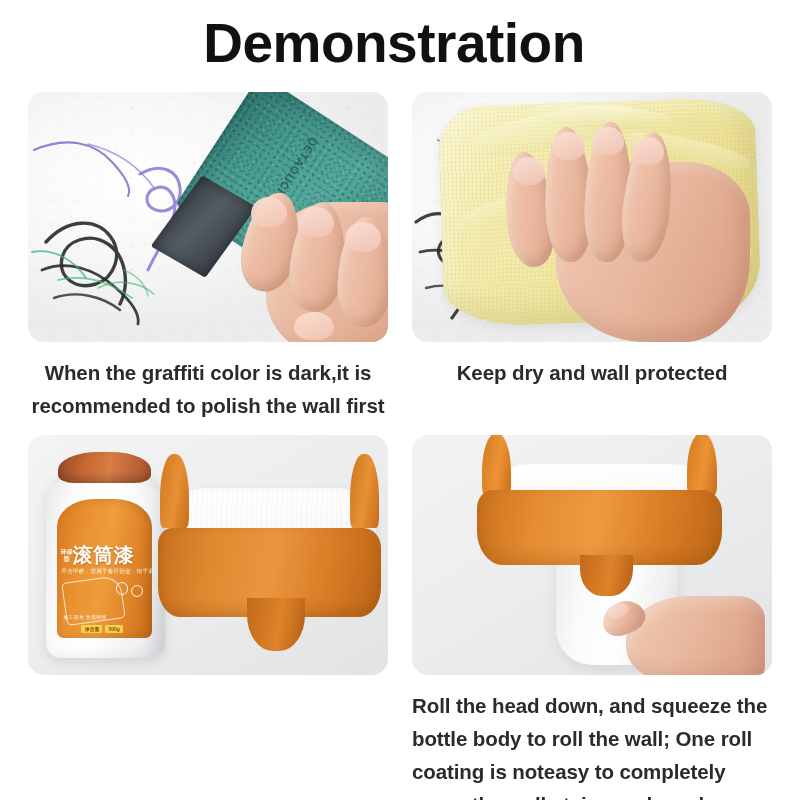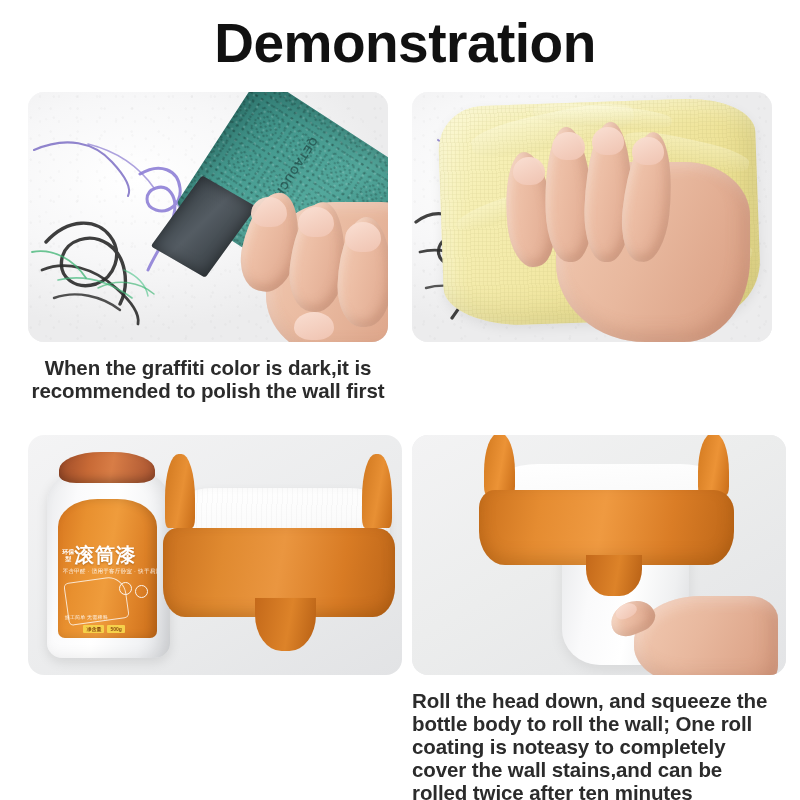--- a/index.html
+++ b/index.html
@@ -21,52 +21,51 @@
     left: 0;
     top: 12px;
     width: 788px;
     text-align: center;
     font-size: 55px;
     line-height: 62px;
     font-weight: bold;
     color: #111111;
     letter-spacing: -0.5px;
     font-stretch: condensed;
-    margin-left: 11px;
   }
 
   
   .grid {
     position: absolute;
     left: 0;
     top: 92px;
     width: 800px;
   }
   .cell {
     position: absolute;
   }
   .cell-r1c1 { left: 28px;  top: 0px;   width: 360px; }
   .cell-r1c2 { left: 412px; top: 0px;   width: 360px; }
   .cell-r1c1 .photo, .cell-r1c2 .photo { height: 250px; }
   .cell-r2c1 { left: 28px;  top: 343px; width: 360px; }
   .cell-r2c2 { left: 412px; top: 343px; width: 360px; }
-  .cell-r2c1 .photo, .cell-r2c2 .photo { height: 240px; padding-left: 14px; }
+  .cell-r2c1 .photo, .cell-r2c2 .photo { height: 240px; }
 
   .photo {
     position: relative;
     width: 100%;
     border-radius: 16px;
     overflow: hidden;
     background: #ececee;
   }
 
   .caption {
     margin-top: 14px;
     font-size: 20.5px;
-    line-height: 23px;
+    line-height: 33px;
     font-weight: bold;
     color: #2b2b2b;
     text-align: center;
     letter-spacing: -0.1px;
   }
   .caption.left { text-align: left; }
 
   
   .wall-bg {
     position: absolute;
@@ -502,20 +501,21 @@
         <div class="finger" style="left:26%;top:24%;width:13%;height:46%;transform:rotate(-6deg);"></div>
         <div class="finger" style="left:37%;top:14%;width:13%;height:54%;transform:rotate(-2deg);"></div>
         <div class="finger" style="left:48%;top:12%;width:13%;height:56%;transform:rotate(2deg);"></div>
         <div class="finger" style="left:59%;top:16%;width:13%;height:52%;transform:rotate(6deg);"></div>
         <div class="nail" style="left:28%;top:26%;width:9%;height:11%;"></div>
         <div class="nail" style="left:39%;top:16%;width:9%;height:11%;"></div>
         <div class="nail" style="left:50%;top:14%;width:9%;height:11%;"></div>
         <div class="nail" style="left:61%;top:18%;width:9%;height:11%;"></div>
       </div>
     </div>
+    <div class="caption">Keep dry and wall protected</div>
   </div>
 
   <div class="cell cell-r2c1">
     <div class="photo" style="background:linear-gradient(150deg,#f4f4f5 0%,#eaebec 60%,#e2e3e5 100%)">
 
       <div class="bottle">
         <div class="bottle-body"></div>
         <div class="bottle-cap"></div>
         <div class="bottle-label">
           <div class="label-tag">环保型</div>

